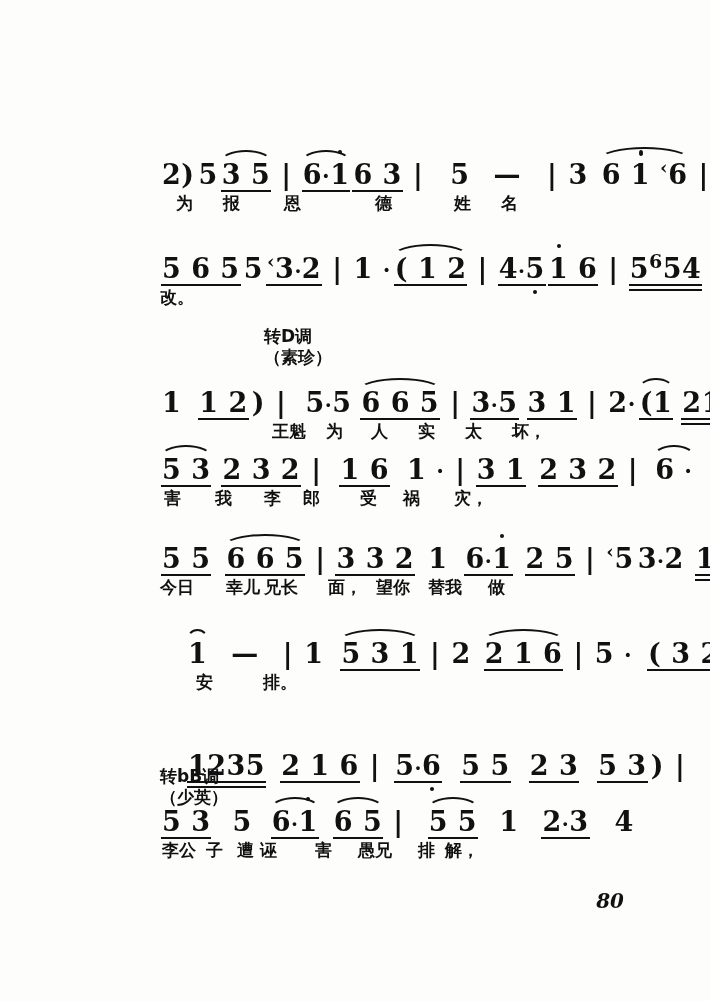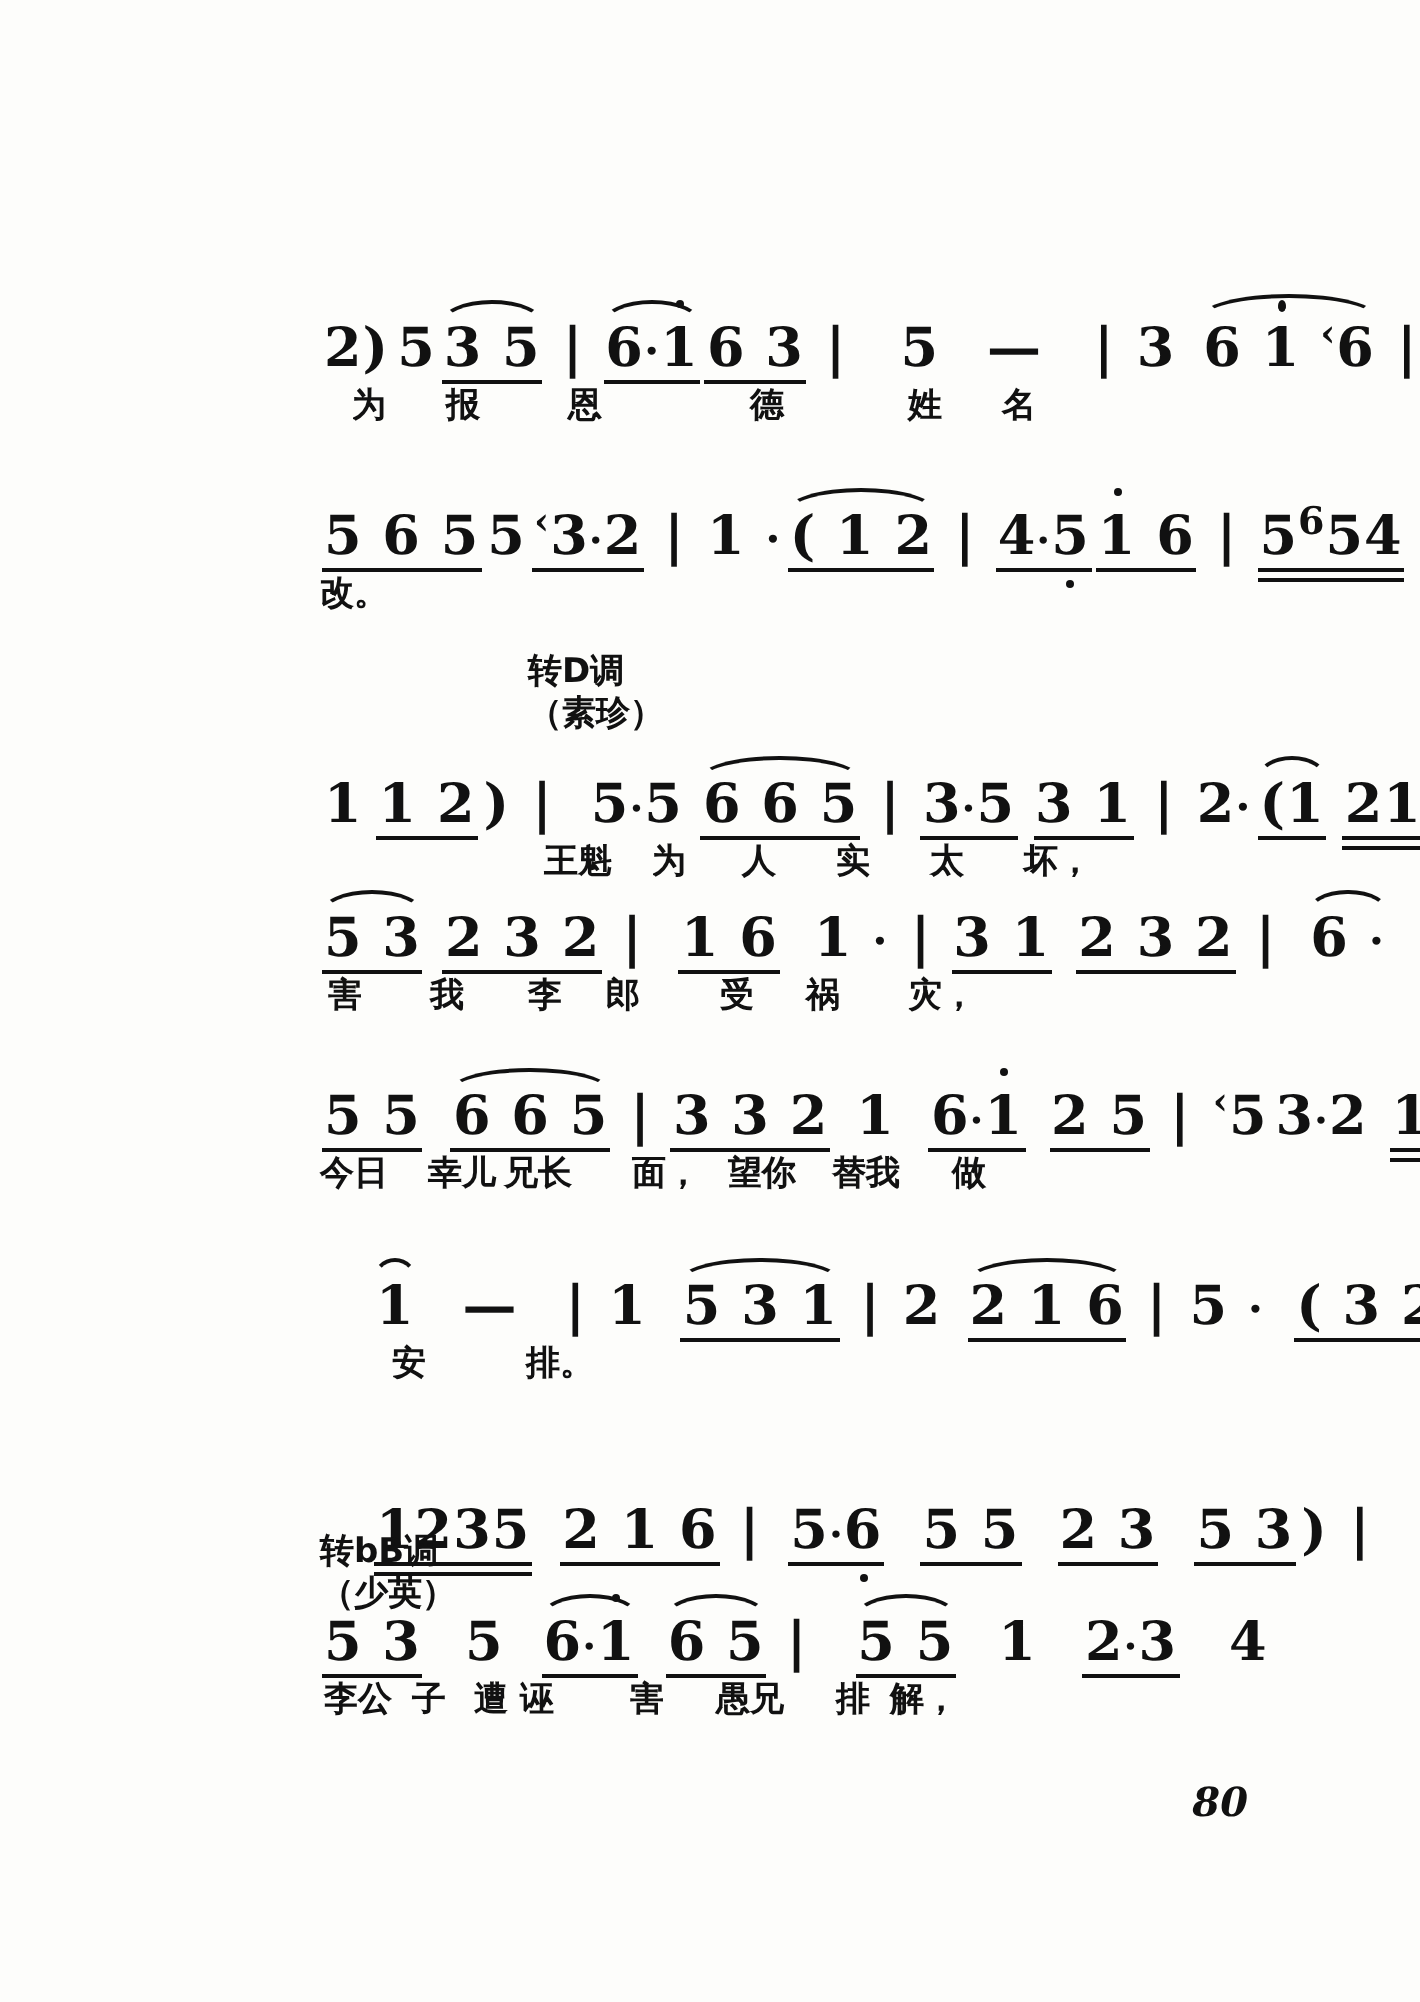--- a/index.html
+++ b/index.html
@@ -178,21 +178,21 @@
     </div>
   </div>
 
   <div class="keymark" style="left:264px; top:326px;">
     <span class="k1">转D调</span>
     <span class="k2">（素珍）</span>
   </div>
   <div class="sys" style="top:370px;">
     <div class="notes" style="padding-left:160px;">
       <span class="grp">1</span>
-      <span class="grp u1" style="margin-left:4px;">1&nbsp;2</span>
+      <span class="grp u1" style="margin-left:14px;">1&nbsp;2</span>
       <span class="grp">)</span>
       <span class="bar">|</span>
       <span class="grp" style="padding-left:10px;margin-top:19px;">5<span style="font-size:20px">·</span>5</span>
       <span class="grp u1 arc" style="margin-left:6px;">6&nbsp;6&nbsp;5</span>
       <span class="bar">|</span>
       <span class="grp u1">3<span style="font-size:20px">·</span>5</span>
       <span class="grp u1" style="margin-left:6px;">3&nbsp;1</span>
       <span class="bar">|</span>
       <span class="grp">2<span style="font-size:22px">·</span></span>
       <span class="grp u1 arc">(1</span>
@@ -245,21 +245,21 @@
       <span class="grp u1" style="margin-left:14px;">6<span style="font-size:20px">·</span><span class="dotup">1</span></span>
       <span class="grp u1" style="margin-left:10px;">2&nbsp;5</span>
       <span class="bar">|</span>
       <span class="grp"><span class="small">‹</span>5</span>
       <span class="grp">3<span style="font-size:20px">·</span>2</span>
       <span class="grp u2" style="margin-left:8px;">1232</span>
 
     </div>
     <div class="lyrics" style="padding-left:160px;">
       <span>今日</span>
-      <span style="margin-left:20px;">幸儿</span>
+      <span style="margin-left:32px;">幸儿</span>
       <span style="margin-left:4px;">兄长</span>
       <span style="margin-left:30px;">面，</span>
       <span style="margin-left:14px;">望你</span>
       <span style="margin-left:18px;">替我</span>
       <span style="margin-left:26px;">做</span>
     </div>
   </div>
 
   <div class="sys" style="top:640px;">
     <div class="notes" style="padding-left:186px;">

